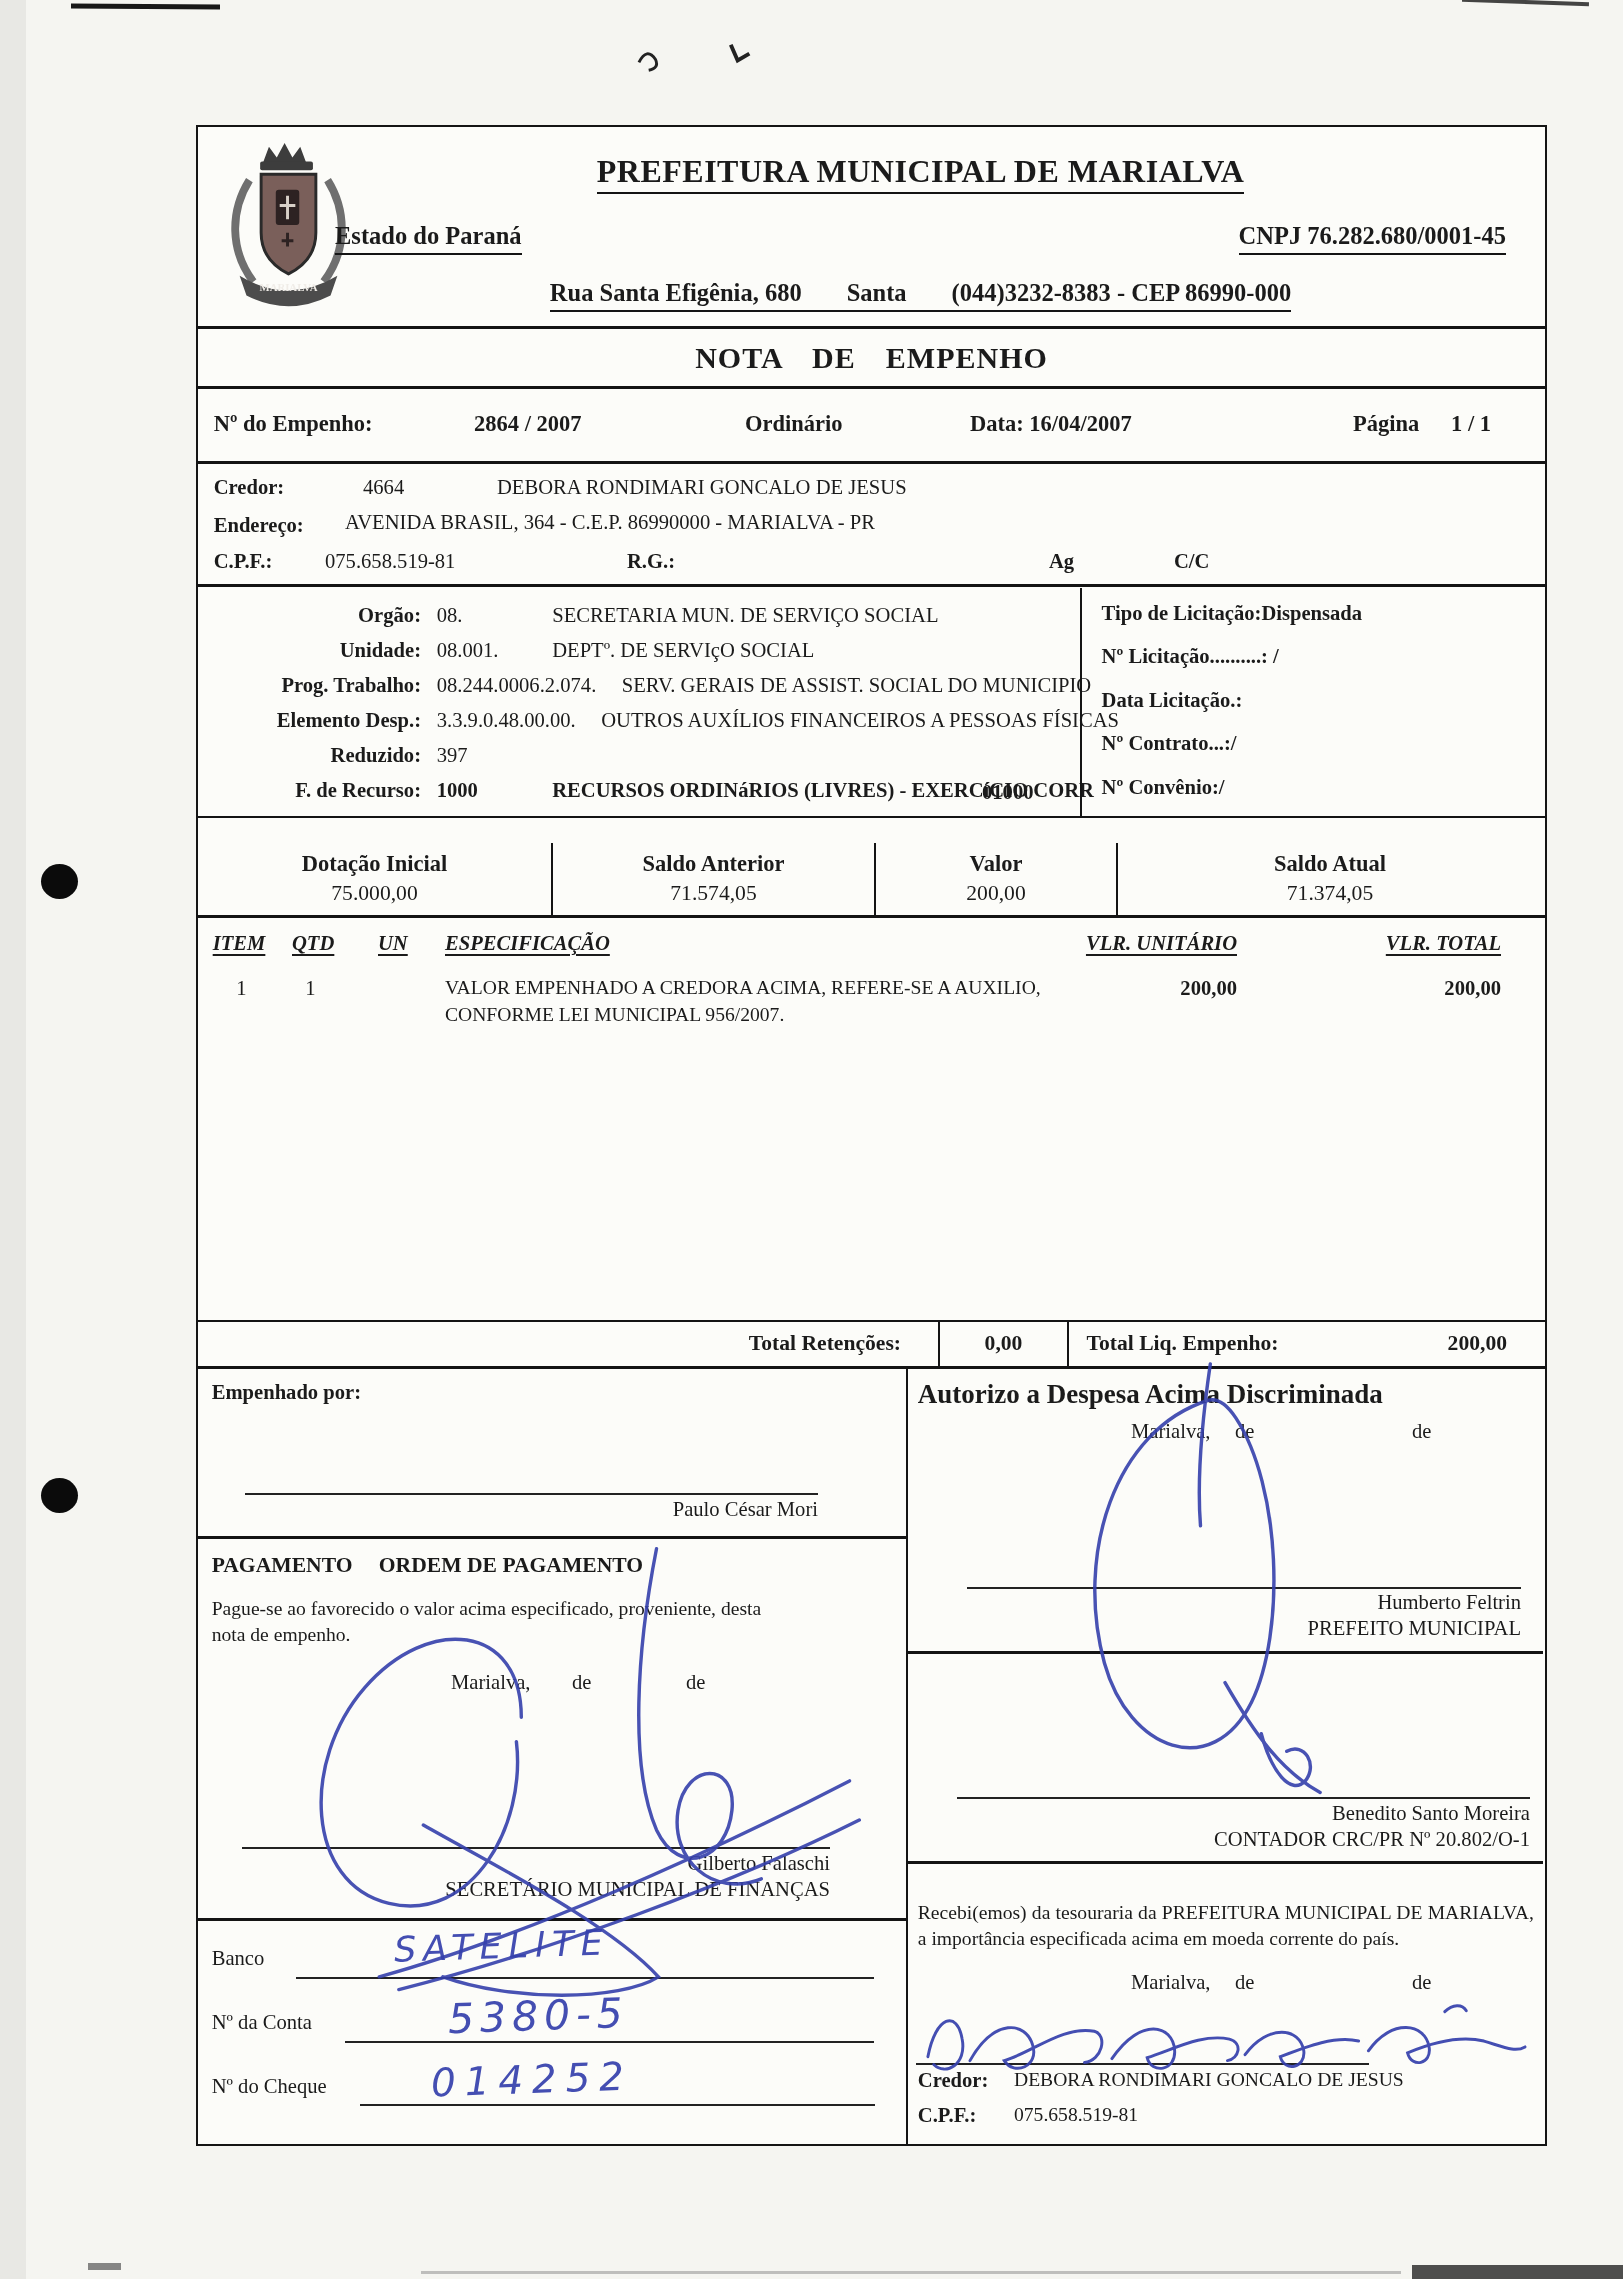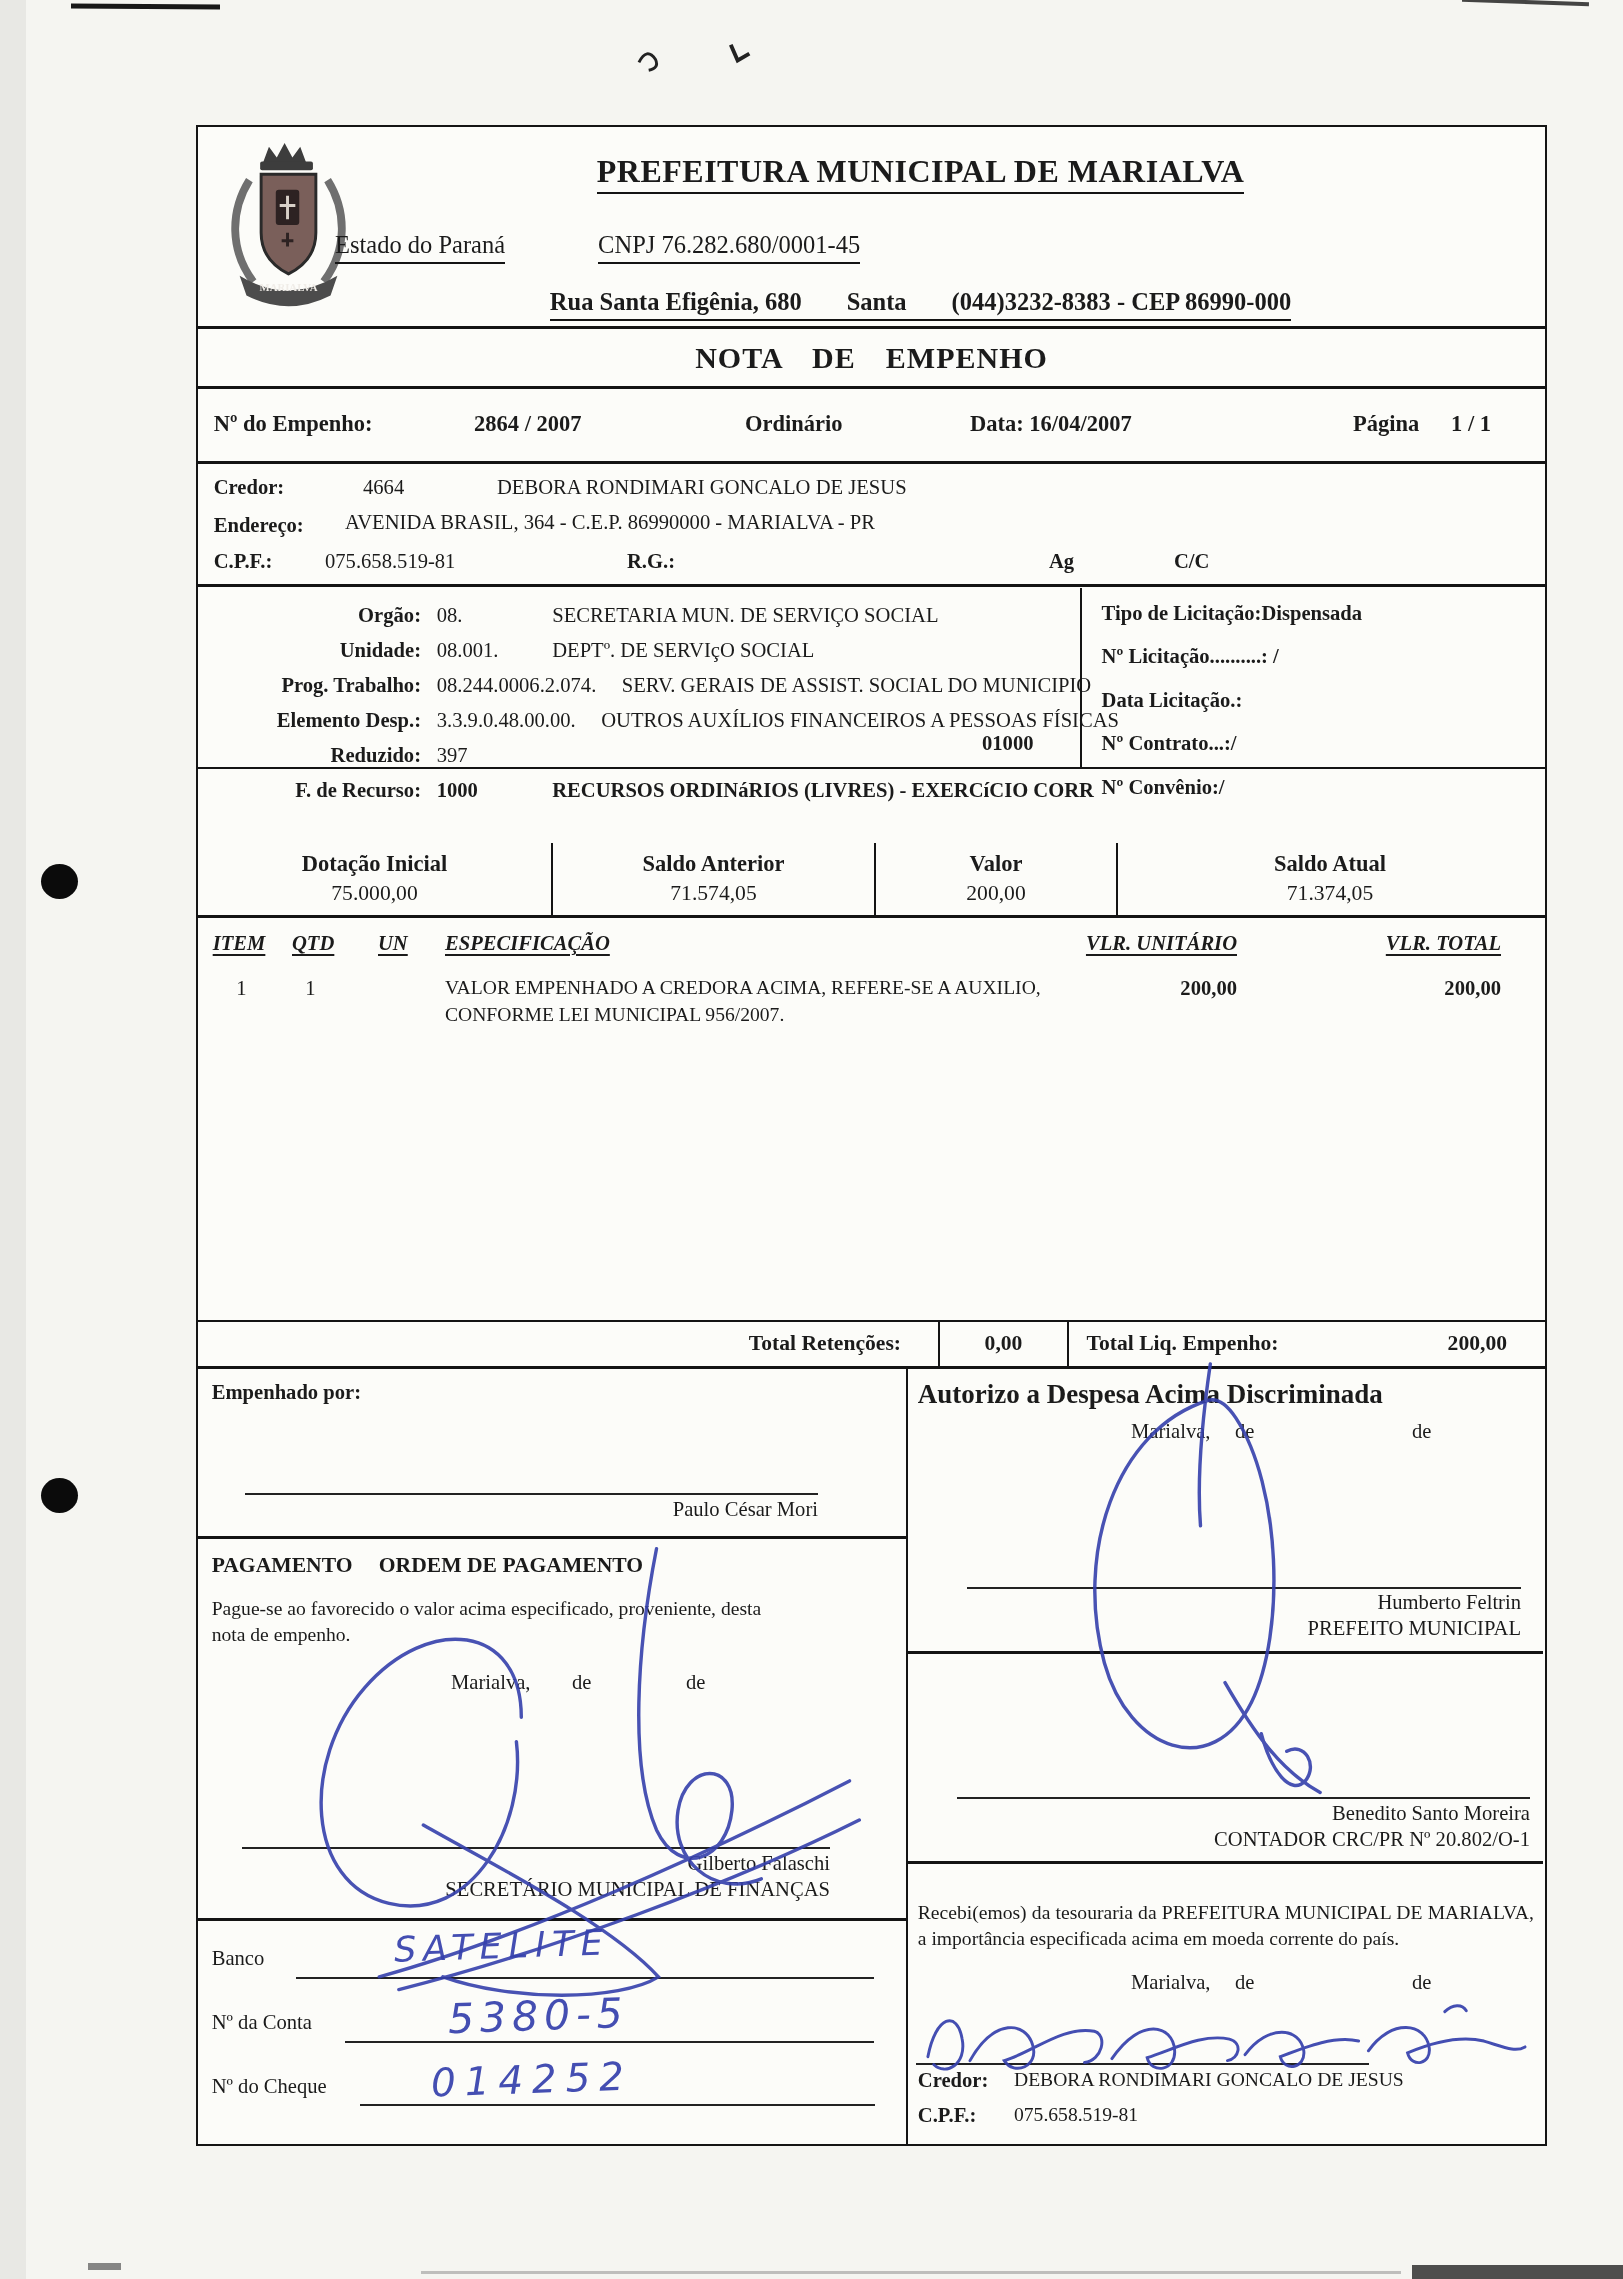--- a/index.html
+++ b/index.html
@@ -13,31 +13,31 @@
   .sec{position:absolute;left:0;right:0;box-sizing:border-box}
   .b{font-weight:bold}
   .abs{position:absolute;white-space:nowrap}
   .u{display:inline-block;border-bottom:2.9px solid #141414;padding-bottom:2.9px}
 
   
   .sec-header{top:0;height:199px}
   .logo{position:absolute;left:21.6px;top:11.8px}
   .hdr-text{position:absolute;left:137px;right:39px;top:0;text-align:center}
   .hl1{margin-top:25.5px;font-size:32px;font-weight:bold;letter-spacing:0.5px}
-  .hl2{margin-top:37px;font-size:24.5px;font-weight:normal;display:flex;justify-content:flex-start;gap:93px}
+  .hl2{margin-top:28px;font-size:24.5px;font-weight:bold;display:flex;justify-content:space-between;gap:93px}
   .hl3{margin-top:23.5px;font-size:24.5px;font-weight:bold}
   .hl3 .gap{margin-right:45px}
 
   .sec-nota{top:199px;height:63px;border-top:3.9px solid #141414;border-bottom:3.9px solid #141414;
             display:flex;align-items:center;justify-content:center;
             font-size:30px;font-weight:bold;word-spacing:21.6px;letter-spacing:1px}
 
   .sec-emp{top:262px;height:75px;border-bottom:3.9px solid #141414;font-size:22.5px}
   .sec-credor{top:337px;height:123px;border-bottom:3.9px solid #141414;font-size:20.6px}
-  .sec-budget{top:461px;height:181px;border-bottom:2.9px solid #141414;font-size:20.6px}
+  .sec-budget{top:461px;height:230px;border-bottom:2.9px solid #141414;font-size:20.6px}
   .b-row{height:35px;line-height:35px;white-space:nowrap}
   .b-rows{padding-top:9.8px}
   .b-label{display:inline-block;width:223px;text-align:right;font-weight:bold}
   .b-code{display:inline-block;margin-left:15.7px;min-width:90px}
   .b-desc{margin-left:25.5px}
   .lic-panel{position:absolute;left:882px;top:0;width:463px;height:100%;
              border-left:2.9px solid #141414;box-sizing:border-box;padding:13.7px 0 0 19.6px;font-weight:bold}
   .lic-panel div{margin-bottom:20.6px;font-size:20.6px}
 
   .sec-saldos{top:716px;height:75px;border-bottom:3.9px solid #141414}

